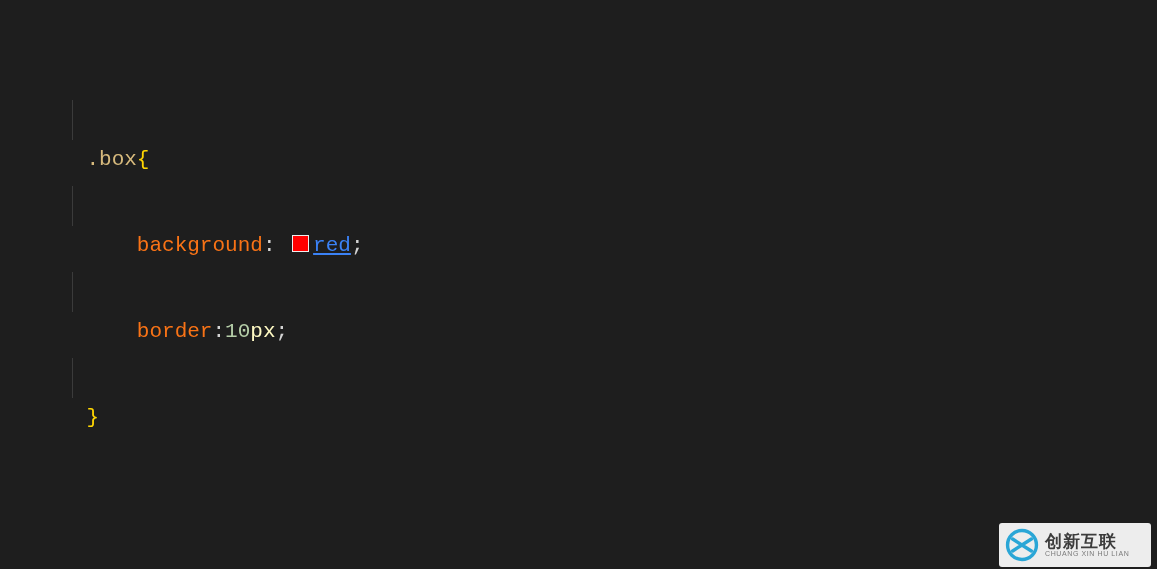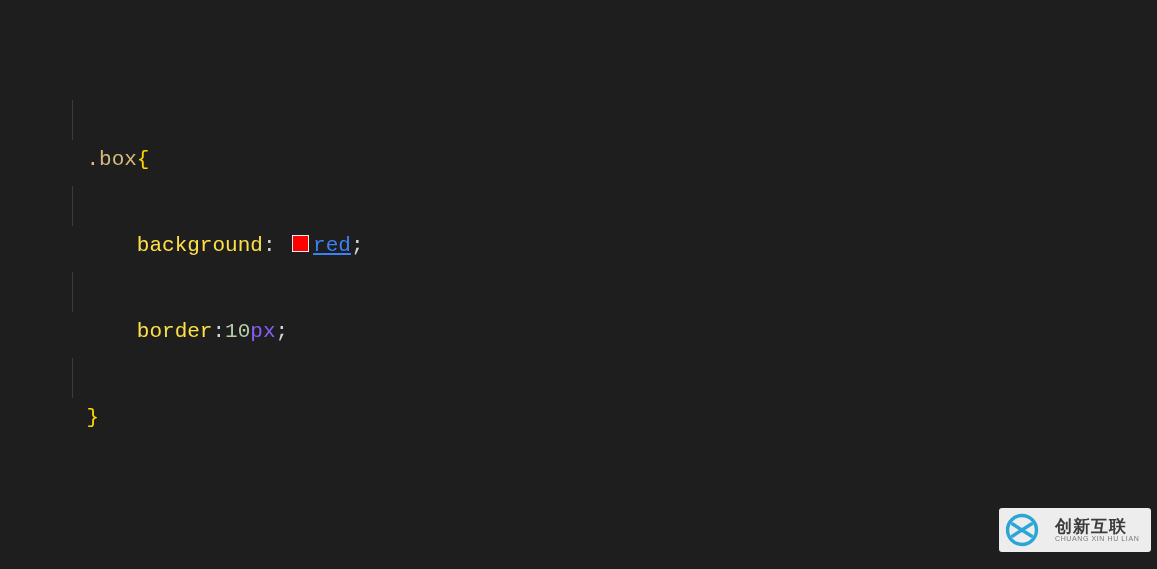--- a/index.html
+++ b/index.html
@@ -30,48 +30,48 @@
     position: absolute;
     left: 36px;
     top: 0;
     bottom: 0;
     width: 1px;
     background: rgba(255,255,255,0.13);
   }
 
   
   .sel     { color: #d7ba7d; text-align: center; }  
-  .prop    { color: #fde047; }  
+  .prop    { color: #f97316; }  
   .punct   { color: #d4d4d4; }  
   .brace   { color: #ffd602; }  
   .val     { color: #3b82f6; text-decoration: underline; }  
   .num     { color: #b5cea8; }  
-  .unit    { color: #8b5cf6; }  
+  .unit    { color: #fef9c3; }  
 
   .swatch {
     display: inline-block;
     width: 17px; height: 17px;
     border: 1px solid #eeeeee;
     vertical-align: middle;
     margin-top: -4px;
     margin-left: 4px;
     margin-right: 4px;
   }
   .swatch.red  { background: #ff0000; }
 
   .watermark {
     position: absolute;
-    bottom: 17px; right: 6px;
+    bottom: 2px; right: 6px;
     width: 152px; height: 44px;
     background: rgba(255,255,255,0.92);
     border-radius: 3px;
     display: flex;
     align-items: center;
     padding: 0 6px;
-    gap: 16px;
+    gap: 6px;
   }
   .wm-logo {
     width: 34px; height: 34px;
   }
   .wm-txt { display: flex; flex-direction: column; line-height: 1; }
   .wm-main { font-family: "Microsoft YaHei", sans-serif; font-size: 17px; font-weight: 700; color: #3c3c3c; letter-spacing: 1px; }
   .wm-sub  { font-family: sans-serif; font-size: 7px; color: #7a7a7a; letter-spacing: 0.6px; }
 
   .tok { display: inline; }
 </style>

